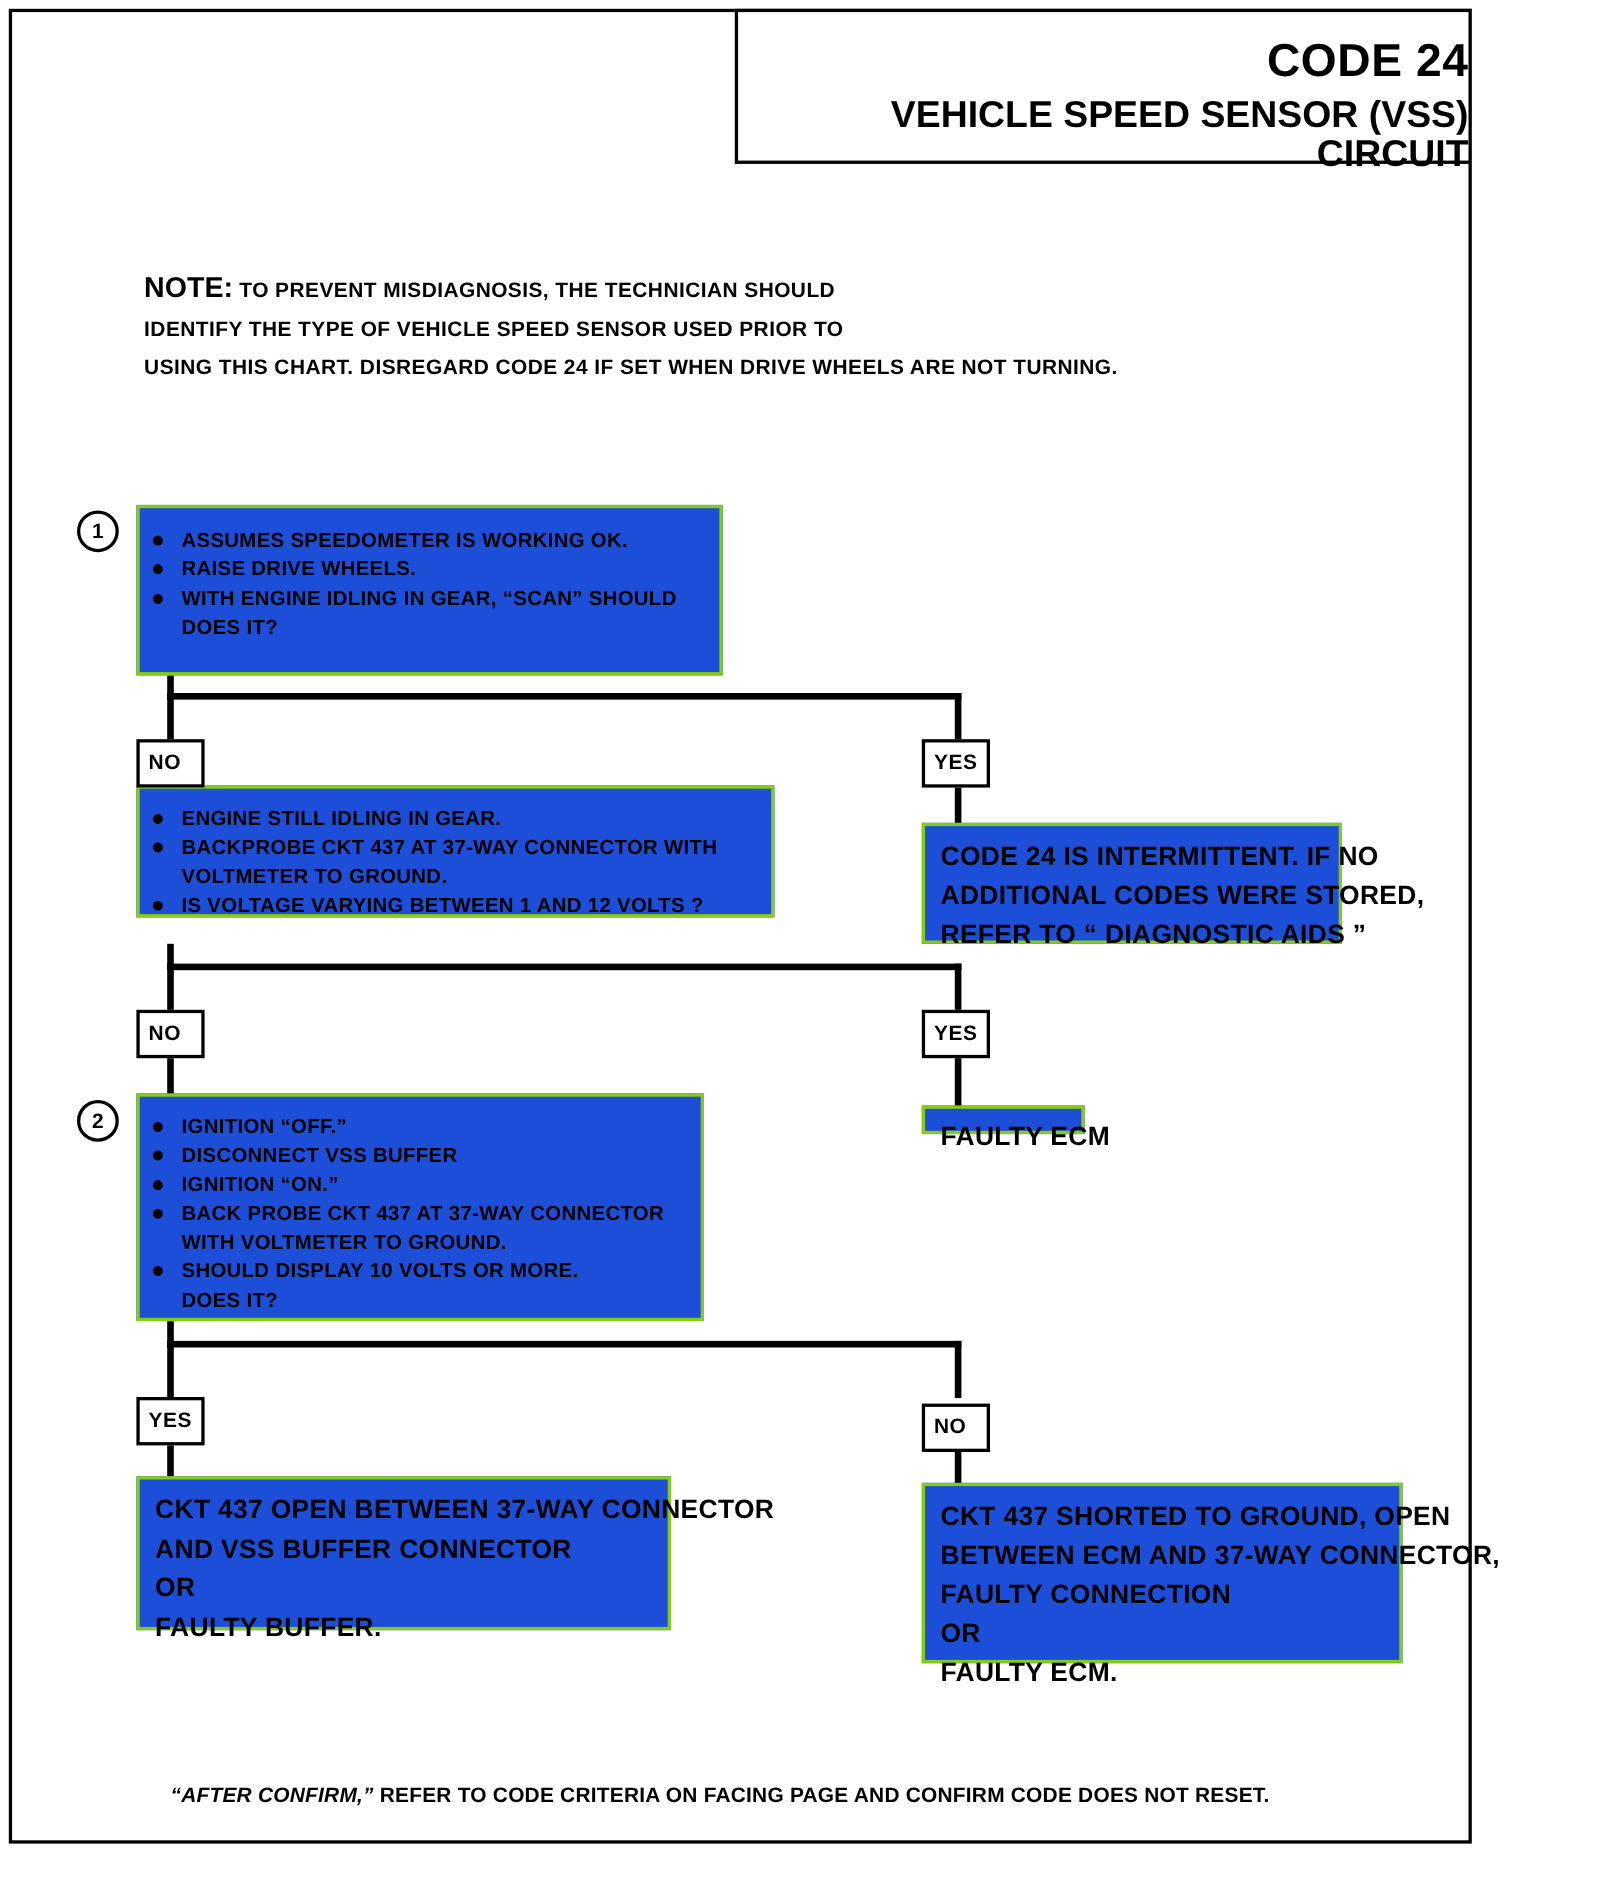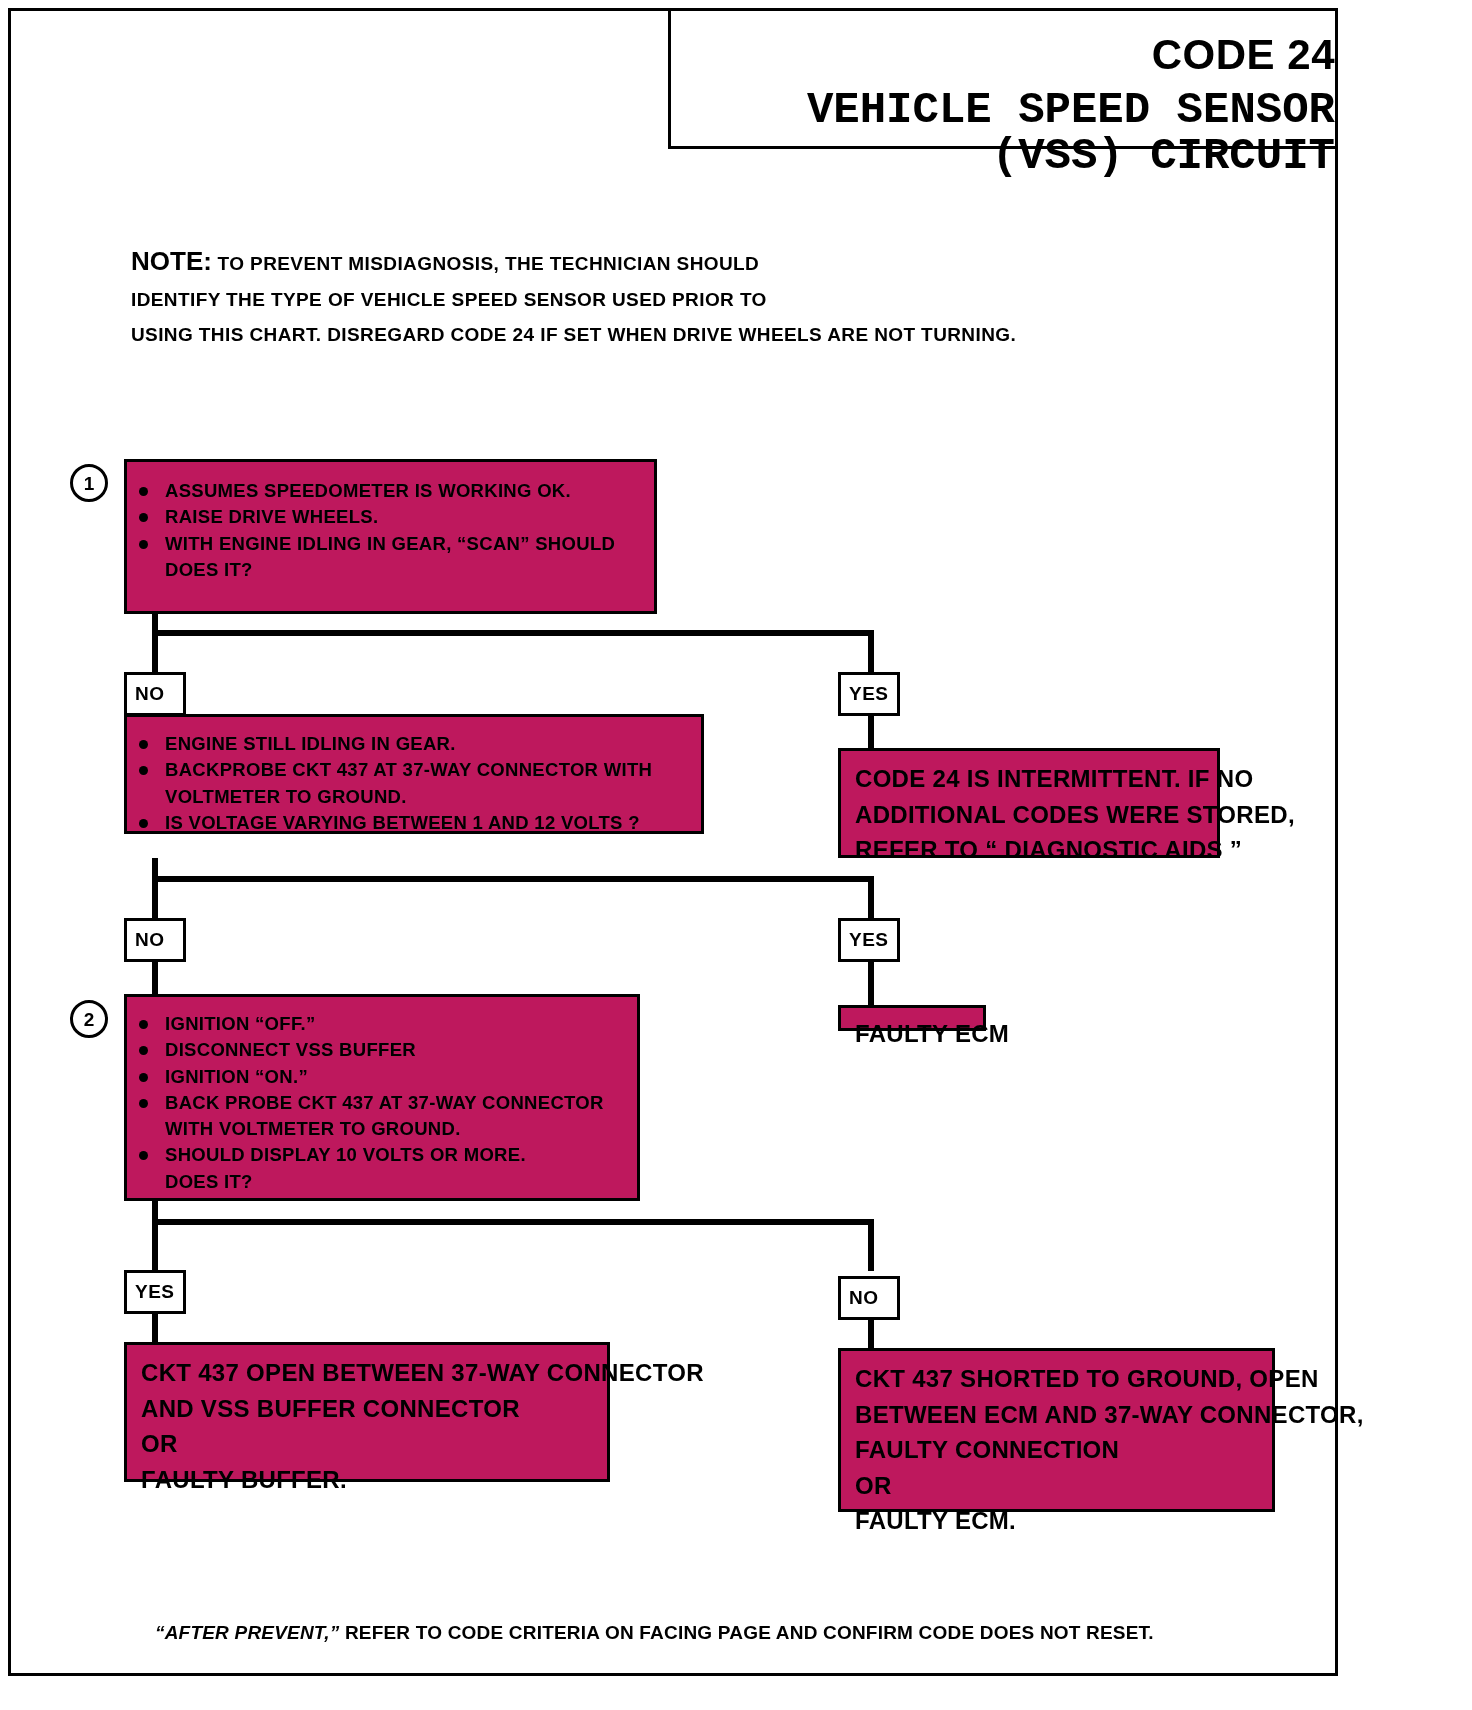--- a/index.html
+++ b/index.html
@@ -41,26 +41,25 @@
     z-index: 5;
   }
   #title-main {
     font-size: 42px;
     font-weight: bold;
     letter-spacing: 0.5px;
     margin-top: 22px;
     line-height: 1.05;
   }
   #title-sub {
-    font-size: 44px;
+    font-size: 34px;
     font-weight: bold;
     letter-spacing: 0px;
     margin-top: 10px;
     line-height: 1.05;
-    font-family: Liberation Mono, monospace;
   }
 
   
   #note-block {
     position: absolute;
     left: 131px;
     top: 248px;
     width: 950px;
   }
   .note-line {
@@ -77,23 +76,23 @@
     letter-spacing: 0px;
   }
   #note-line-0 .note-rest {
     font-size: 19px;
     text-align: right;
   }
 
   
   .flowbox {
     position: absolute;
-    border: 3px solid #000000;
-    box-sizing: border-box;
-    background: #be185d;
+    border: 3px solid #84cc16;
+    box-sizing: border-box;
+    background: #1d4ed8;
     z-index: 3;
   }
   .flowbox ul {
     margin: 0;
     padding: 0;
     list-style: none;
   }
   .flowbox li {
     position: relative;
     padding-left: 38px;
@@ -296,14 +295,14 @@
 
 <div class="flowbox plaintext" style="left:838px; top:1348px; width:437px; height:164px;">
   <div>CKT 437 SHORTED TO GROUND, OPEN</div>
   <div>BETWEEN ECM AND 37-WAY CONNECTOR,</div>
   <div>FAULTY CONNECTION</div>
   <div>OR</div>
   <div>FAULTY ECM.</div>
 </div>
 
 <div id="footer">
-  <span class="ital">“AFTER PREVENT,”</span><span> REFER TO CODE CRITERIA ON FACING  PAGE AND CONFIRM CODE DOES NOT RESET.</span>
+  <span class="ital">“AFTER CONFIRM,”</span><span> REFER TO CODE CRITERIA ON FACING  PAGE AND CONFIRM CODE DOES NOT RESET.</span>
 </div>
 
 </body></html>

